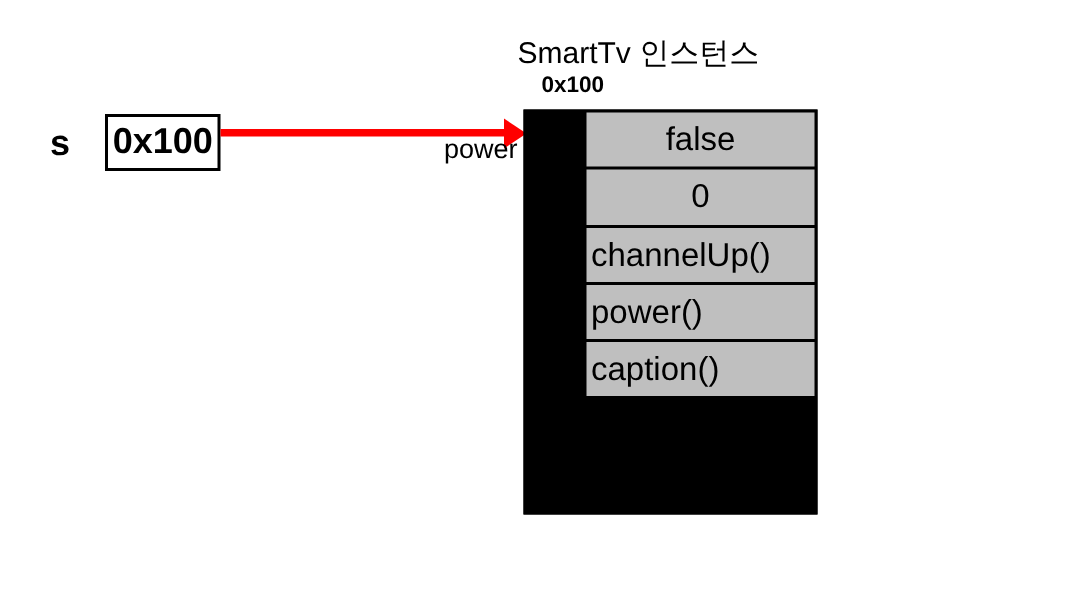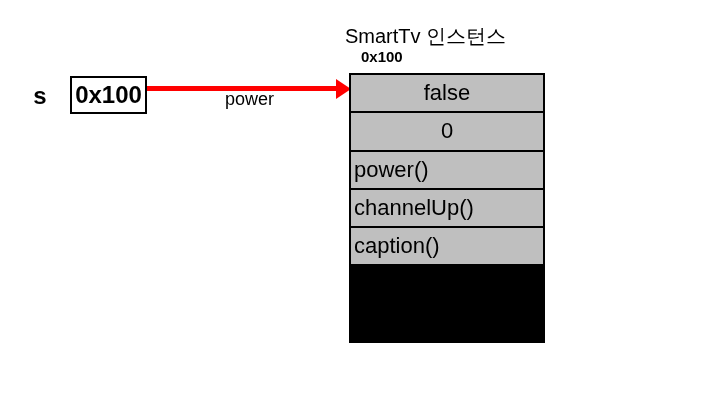--- a/index.html
+++ b/index.html
@@ -73,39 +73,40 @@
     left: 361px;
     top: 48px;
     font-size: 15px;
     line-height: 18px;
     font-weight: 600;
   }
   .field-label {
     position: absolute;
     left: 225px;
     width: 120px;
-    text-align: left;
+    text-align: right;
     font-size: 18px;
     line-height: 20px;
     white-space: nowrap;
   }
   .field-label.power { top: 89px; }
   .field-label.channel { top: 121px; }
   .memory-table {
     position: absolute;
     left: 349px;
     top: 73px;
     width: 196px;
     height: 270px;
     box-sizing: border-box;
     border: 2px solid #000;
     background: #000;
     display: grid;
     grid-template-rows: repeat(7, 1fr);
     row-gap: 2px;
+    padding-left: 40px;
   }
   .mem-row {
     background: var(--cell-fill, #BFBFBF);
     display: flex;
     align-items: center;
     font-size: 22px;
     line-height: 24px;
     overflow: hidden;
     white-space: nowrap;
   }
@@ -129,18 +130,18 @@
   <div class="inst-title">SmartTv 인스턴스</div>
 
   <div class="inst-addr">0x100</div>
 
   <div class="field-label power">power</div>
 
 
   <div class="memory-table" id="memory-table" style="--cell-fill: #BFBFBF; border-color: rgb(0, 0, 0); background: rgb(0, 0, 0);">
       <div class="mem-row center">false</div>
       <div class="mem-row center">0</div>
+      <div class="mem-row left">channelUp()</div>
       <div class="mem-row left">power()</div>
-      <div class="mem-row left">channelUp()</div>
       <div class="mem-row left">caption()</div>
     </div>
 
 </div>
 
 </body></html>

